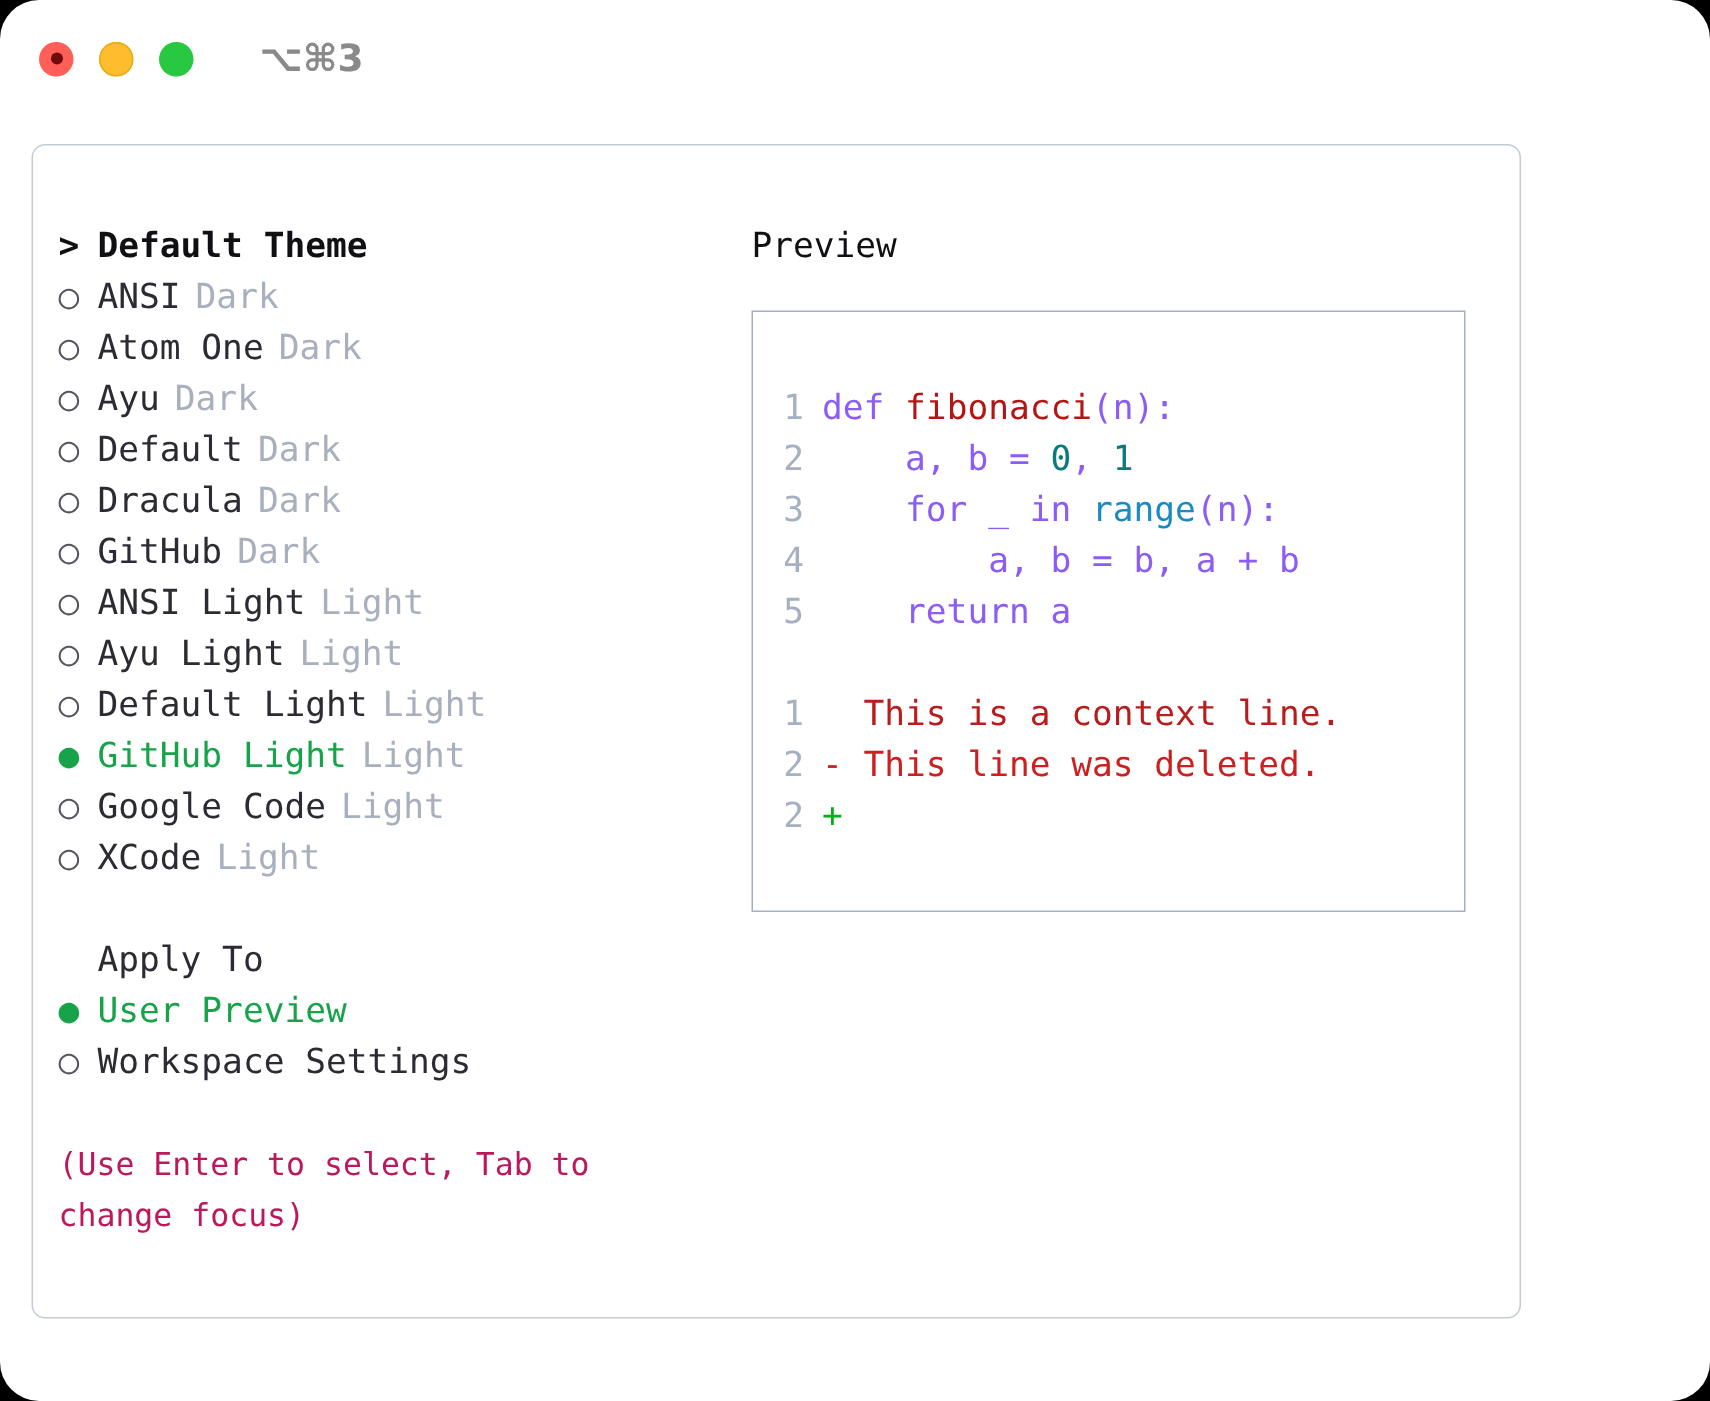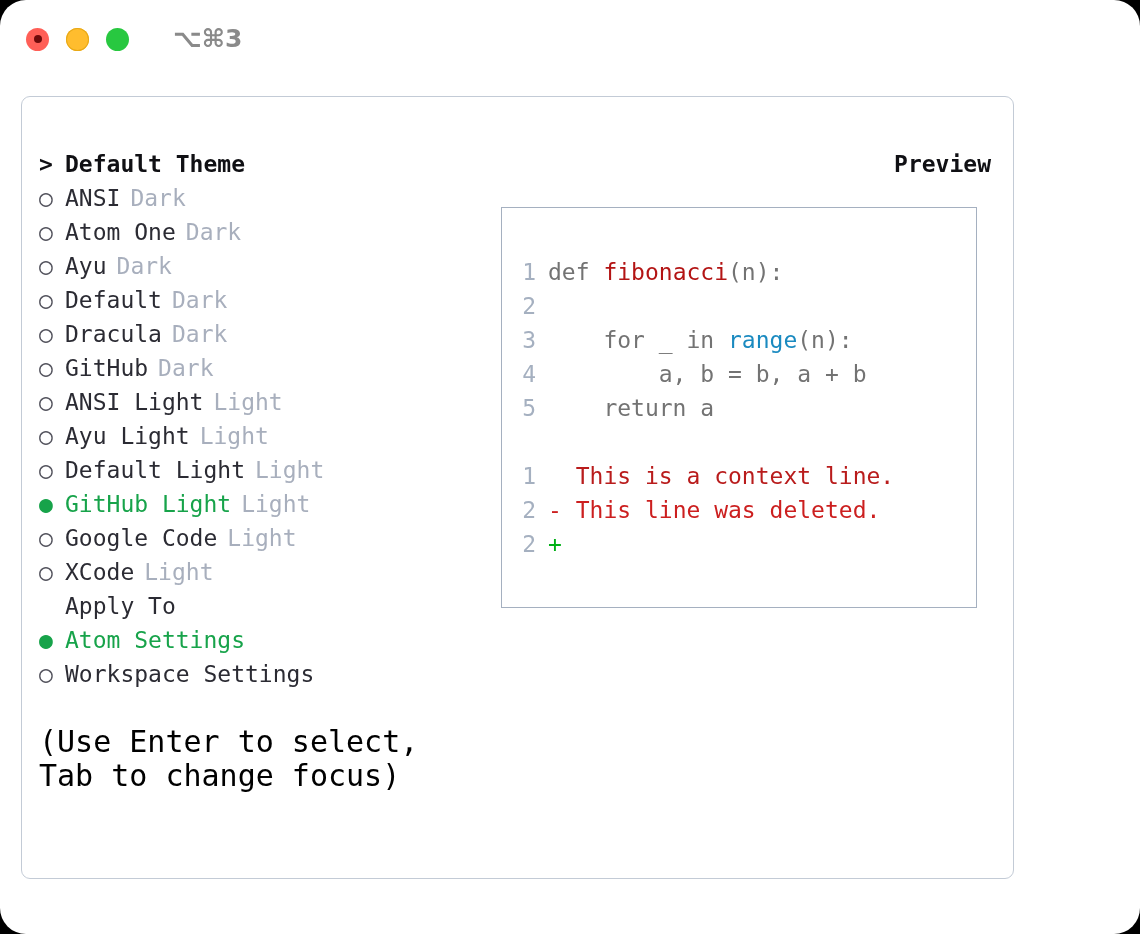--- a/index.html
+++ b/index.html
@@ -119,45 +119,44 @@
     margin-left: 10px;
     text-align: right;
   }
 
   #select-theme-header {
     font-weight: 700;
     color: #101014;
   }
   #select-theme-header .marker { color: #101014; font-weight: 700; }
 
-  #apply-to-block { }
+  #apply-to-block { margin-top: 34px; }
   #apply-to-header .row-label { color: #2b2b33; }
 
   #hint-text {
     margin-top: 34px;
-    color: #000000;
-    font-size: 30px;
+    color: #be185d;
+    font-size: 21px;
     line-height: 34px;
     width: 410px;
   }
 
   
   #preview-column {
     position: absolute;
     left: 479px;
     top: 50px;
     width: 490px;
   }
   #preview-title {
     font-size: 23px;
-    font-weight: 700;
+    font-weight: 400;
     color: #101014;
     line-height: 34px;
     height: 34px;
-    text-align: right;
   }
   #preview-box {
     margin-top: 26px;
     width: 476px;
     height: 401px;
     box-sizing: border-box;
     border: 1px solid #a5b0c0;
     background: #ffffff;
     position: relative;
   }
@@ -175,21 +174,21 @@
     font-size: 23px;
     white-space: pre;
   }
   .gutter {
     width: 22px;
     flex: 0 0 22px;
     text-align: right;
     color: #a5b0c0;
     margin-right: 12px;
   }
-  .code-text { color: #737373; }
+  .code-text { color: #8b5cf6; }
   .tok-func   { color: #b31414; }
   .tok-num    { color: #0b7a7a; }
   .tok-call   { color: #1a8ac0; }
   .diff-gap   { height: 34px; }
   .diff-context { color: #b91c1c; }
   .diff-del     { color: #cc1f1f; }
   .diff-add     { color: #00b016; }
 </style>
 </head>
 <body>
@@ -281,38 +280,38 @@
           </div>
 
         <div id="apply-to-block">
           <div class="list-row" id="apply-to-header">
             <span class="marker"></span>
             <span class="row-label">Apply To</span>
           </div>
           <div id="apply-to-list">
               <div class="list-row">
                 <span class="marker sel">●</span>
-                <span class="row-label sel">Atom Settings</span>
+                <span class="row-label sel">User Preview</span>
               </div>
               <div class="list-row">
                 <span class="marker dim">○</span>
                 <span class="row-label">Workspace Settings</span>
               </div>
             </div>
         </div>
 
         <div id="hint-text">(Use Enter to select, Tab to change focus)</div>
       </div>
 
       <div id="preview-column">
         <div id="preview-title">Preview</div>
         <div id="preview-box">
           <div id="code-area">
               <div class="code-line"><span class="gutter">1</span><span><span class="code-text">def </span><span class="tok-func">fibonacci</span><span class="code-text">(n):</span></span></div>
-              <div class="code-line"><span class="gutter">2</span></div>
+              <div class="code-line"><span class="gutter">2</span><span><span class="code-text">    a, b = </span><span class="tok-num">0</span><span class="code-text">, </span><span class="tok-num">1</span></span></div>
               <div class="code-line"><span class="gutter">3</span><span><span class="code-text">    for _ in </span><span class="tok-call">range</span><span class="code-text">(n):</span></span></div>
               <div class="code-line"><span class="gutter">4</span><span><span class="code-text">        a, b = b, a + b</span></span></div>
               <div class="code-line"><span class="gutter">5</span><span><span class="code-text">    return a</span></span></div>
               <div class="diff-gap"></div>
               <div class="code-line"><span class="gutter">1</span><span class="diff-context">  </span><span class="diff-context">This is a context line.</span></div>
               <div class="code-line"><span class="gutter">2</span><span class="diff-del">- </span><span class="diff-del">This line was deleted.</span></div>
               <div class="code-line"><span class="gutter">2</span><span class="diff-add">+ </span></div>
             </div>
         </div>
       </div>

